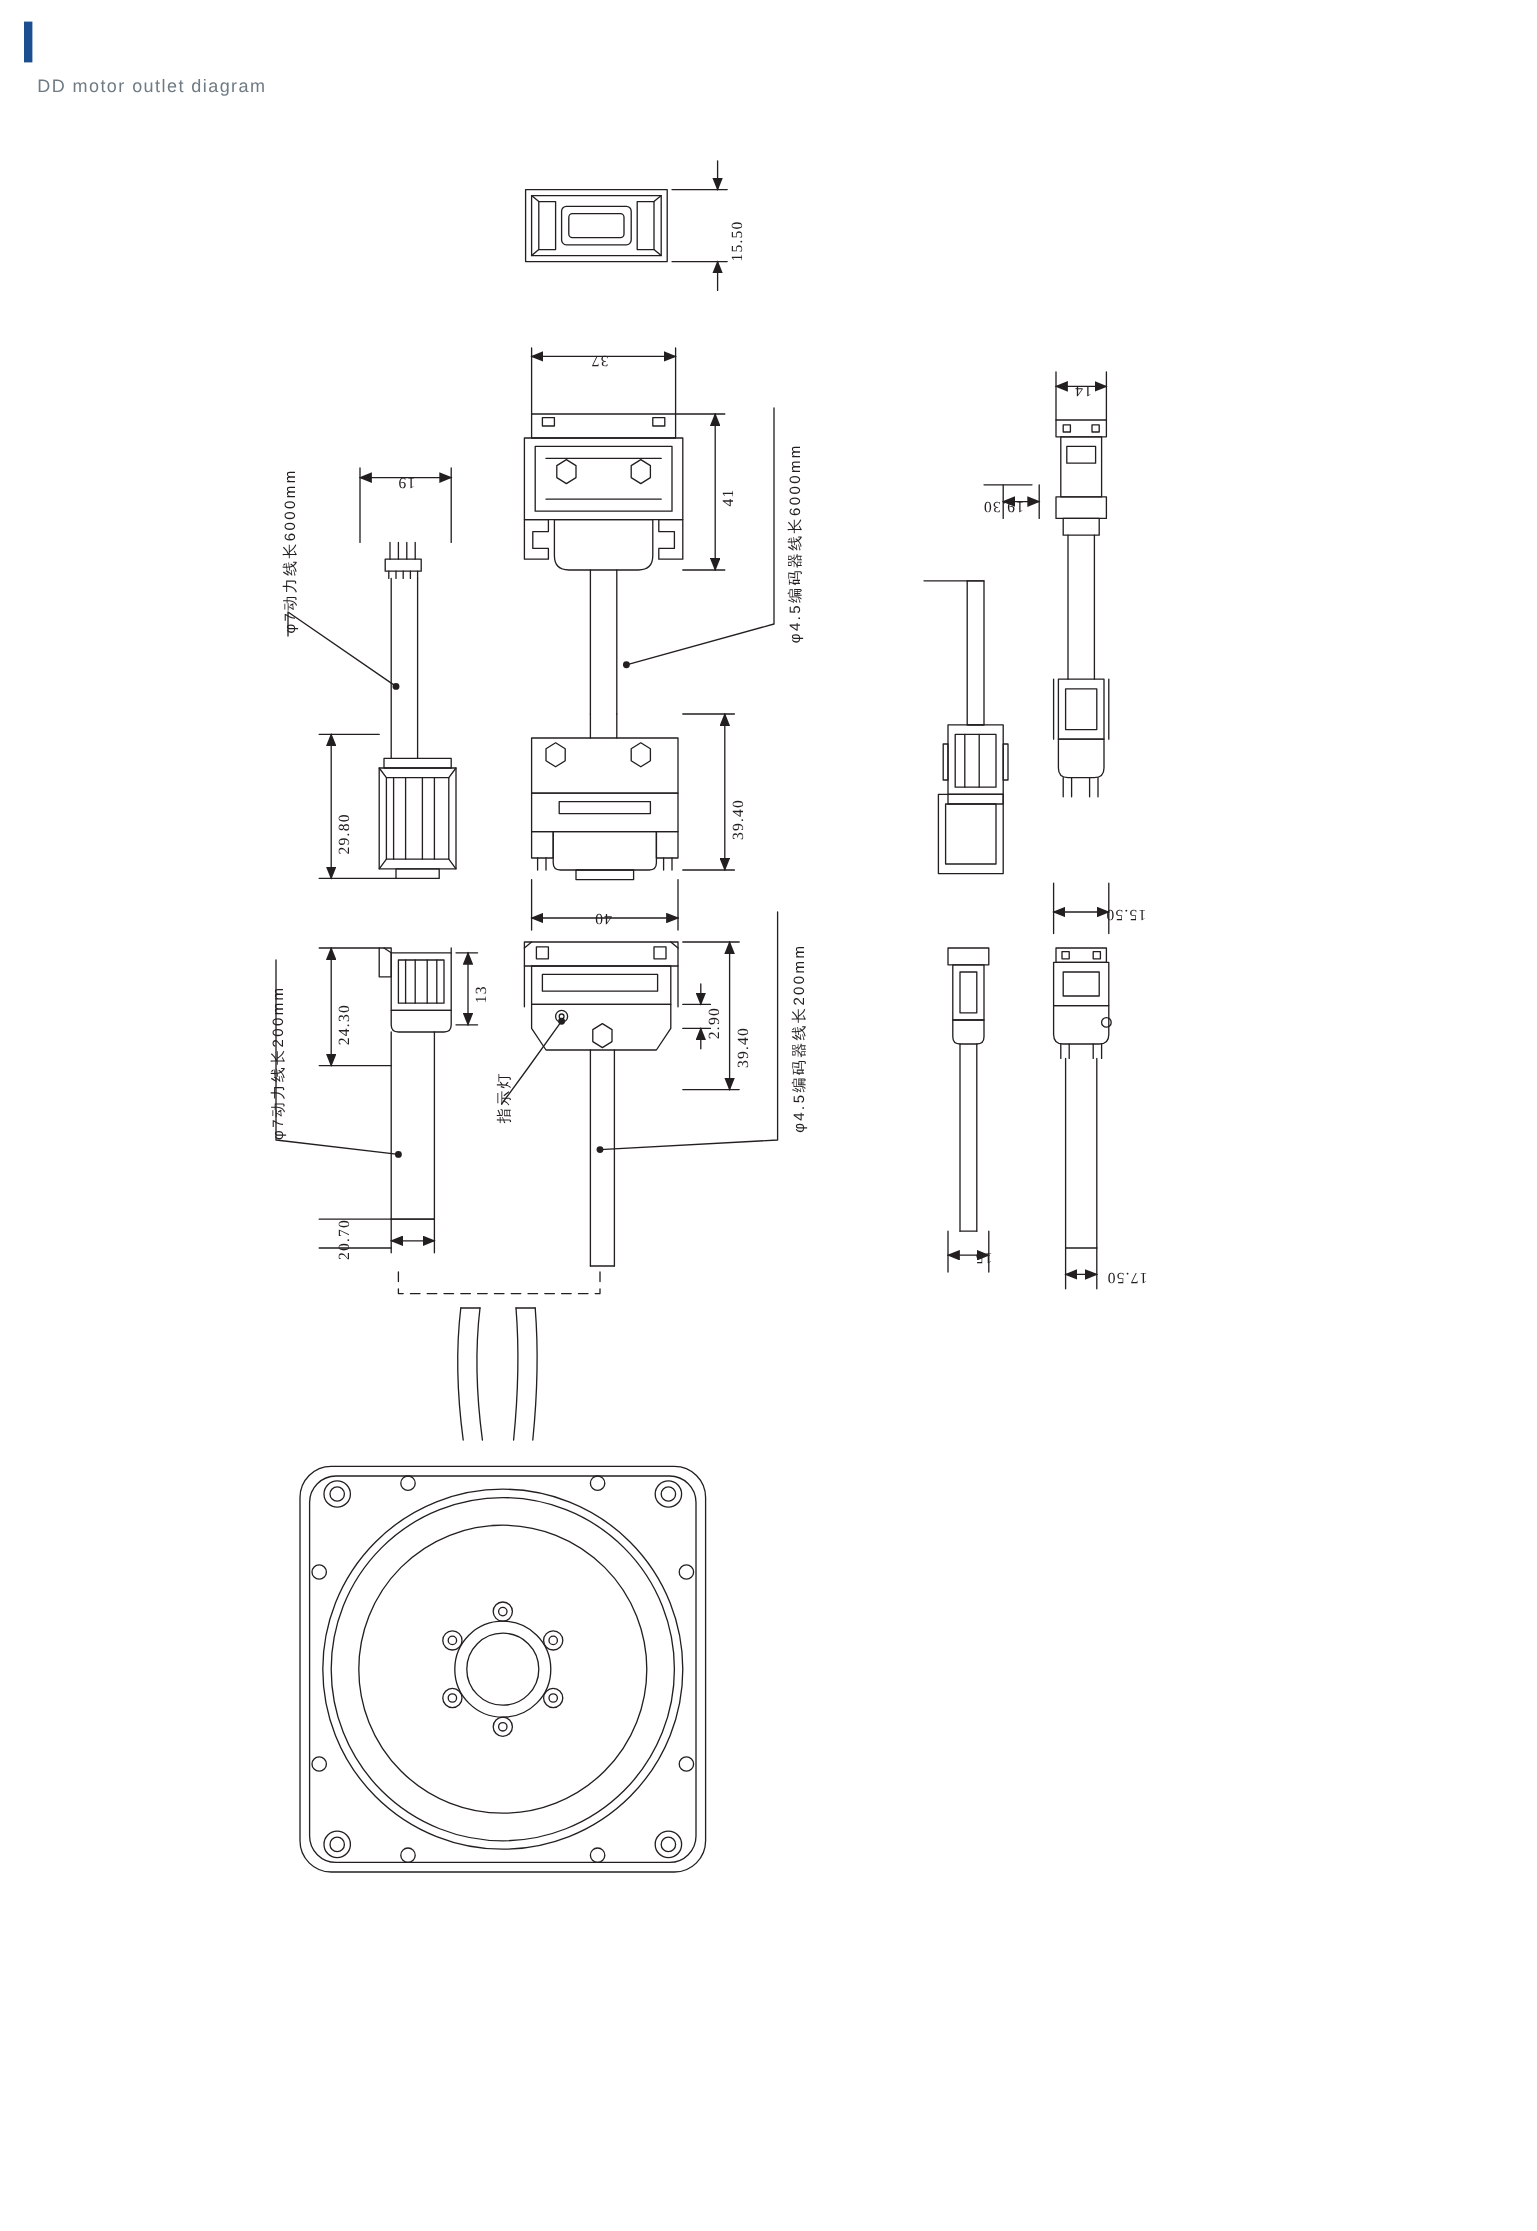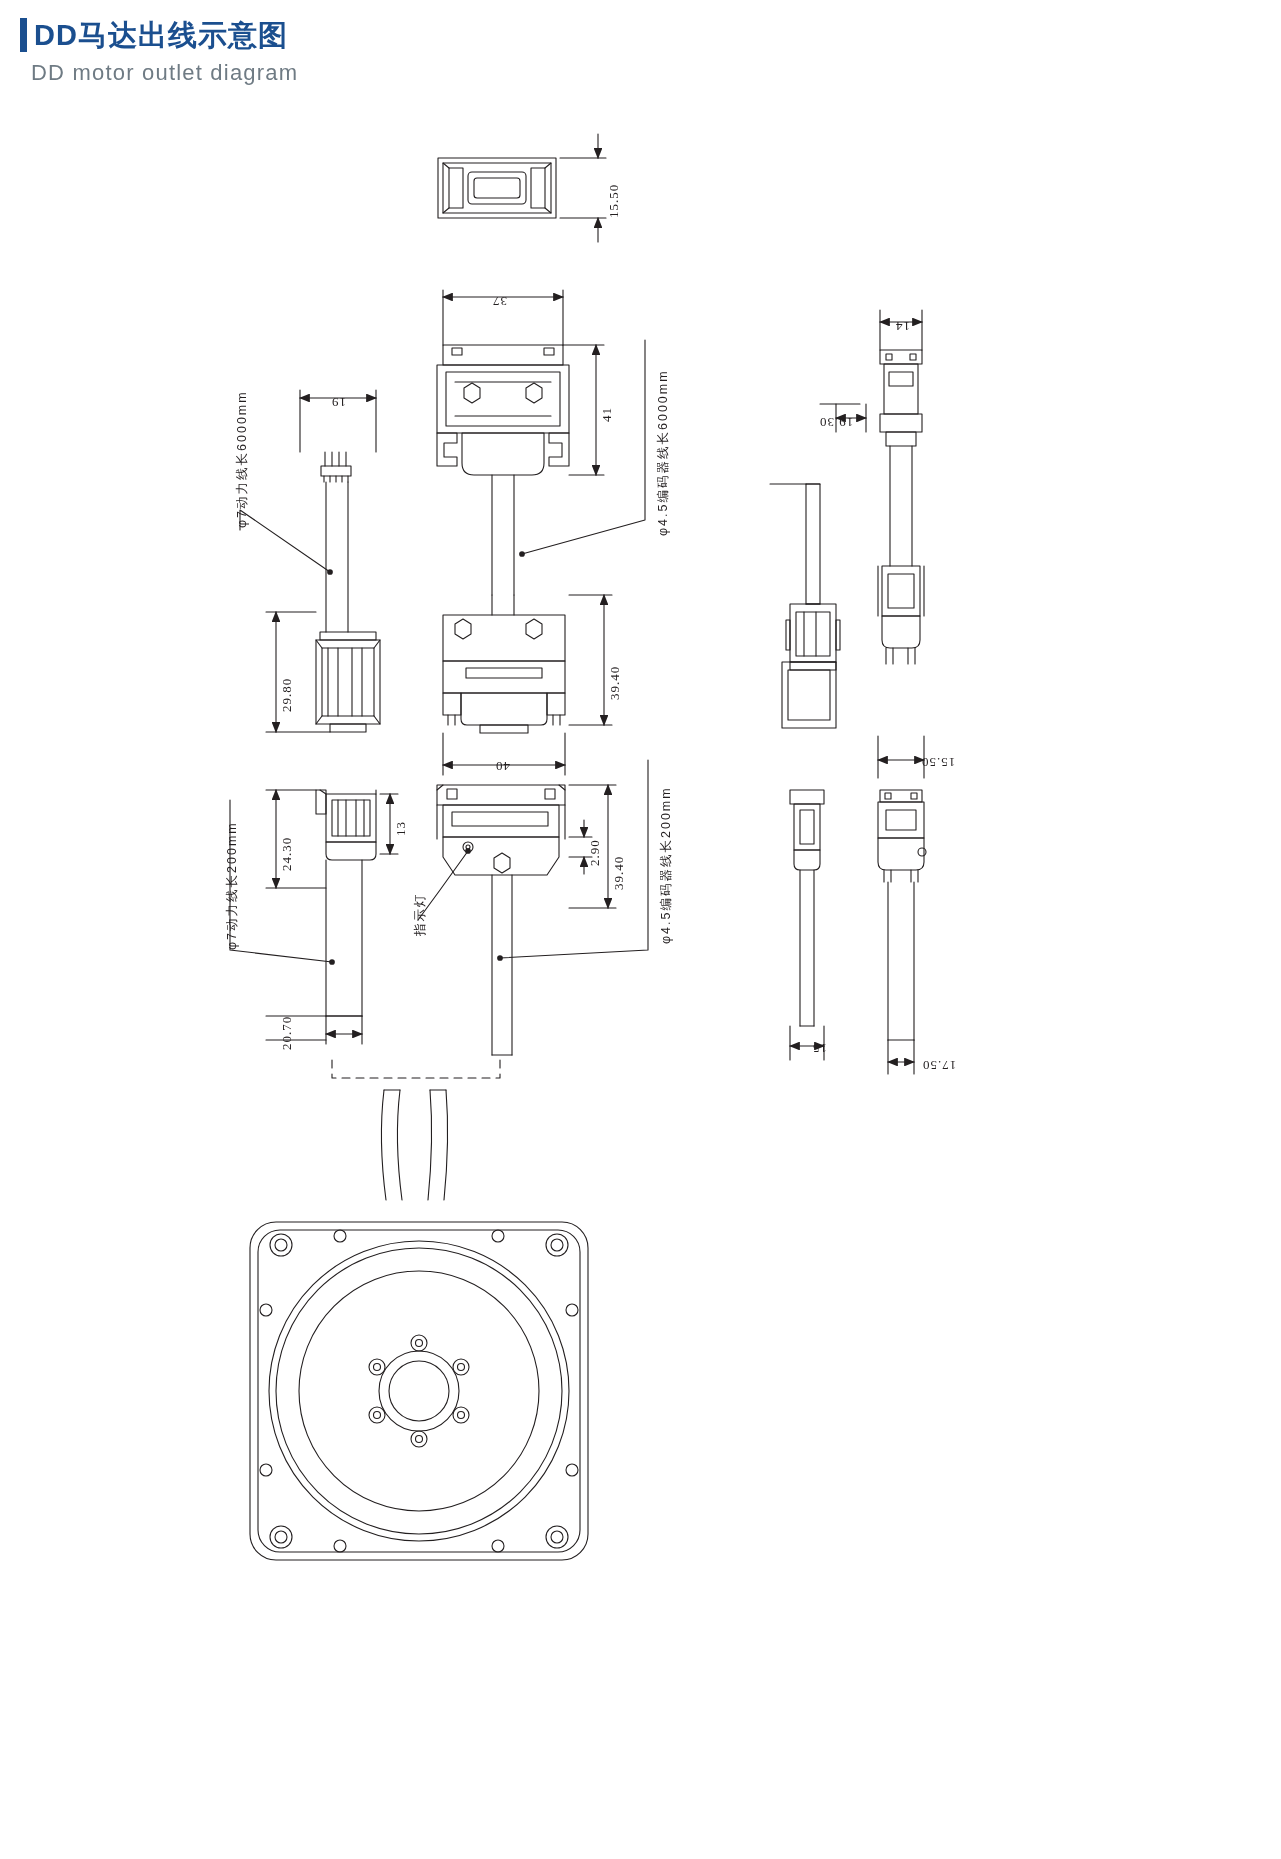--- a/index.html
+++ b/index.html
@@ -39,21 +39,21 @@
     font-size: 29px;
     font-weight: bold;
     letter-spacing: 1px;
     color: #1b4f8f;
     white-space: nowrap;
   }
   #title-en {
     position: absolute;
     left: 31px;
     top: 58px;
-    font-size: 22px;
+    font-size: 15px;
     line-height: 30px;
     color: #6f7b84;
     letter-spacing: 1.2px;
     width: 300px;
   }
 
   
   #drawing {
     position: absolute;
     left: 0;
@@ -80,21 +80,20 @@
     letter-spacing: 2px;
   }
   .rot90 { transform: rotate(-90deg); transform-origin: 0 0; }
   .rot180 { transform: rotate(180deg); transform-origin: 50% 50%; }
 </style>
 </head>
 <body>
 
 <div id="header">
   <div id="title-bar"></div>
-  <div id="title-cn">DD马达出线示意图</div>
   <div id="title-en">DD motor outlet diagram</div>
 </div>
 
 <div id="drawing">
 <svg width="1281" height="1859" viewBox="0 0 1281 1859" fill="none" stroke="#231f20" stroke-width="1.1" stroke-linecap="round" stroke-linejoin="round">
 
   <defs>
     <marker id="ar" markerWidth="10" markerHeight="8" refX="9" refY="4" orient="auto">
       <path d="M0,0 L10,4 L0,8 z" fill="#231f20" stroke="none"></path>
     </marker>

